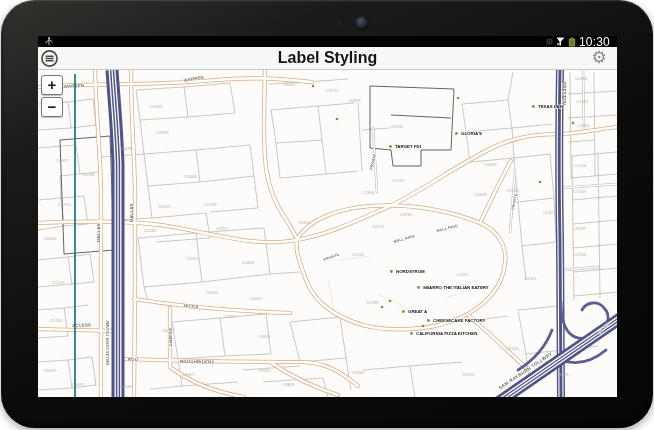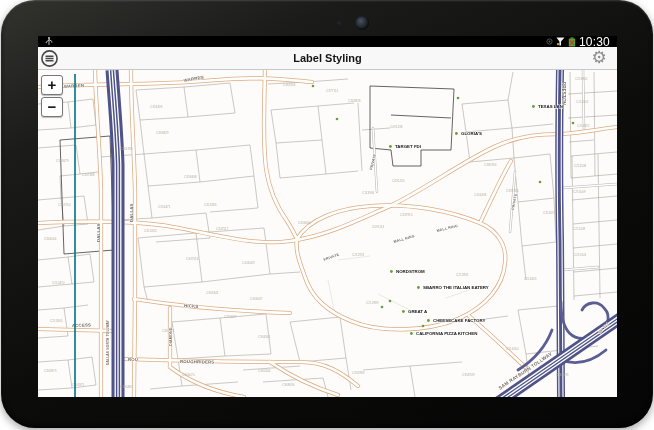--- a/index.html
+++ b/index.html
@@ -19,21 +19,21 @@
           overflow:hidden;display:flex;flex-direction:column;}
   .glow-left{position:absolute;left:36px;top:38px;width:2px;height:358px;background:#0b7b86;opacity:.85;}
   
   .statusbar{height:11px;background:#000;display:flex;align-items:center;padding:0 7px;flex:0 0 auto;}
   .sb-right{margin-left:auto;display:flex;align-items:center;gap:3px;}
   .sb-time{color:#fff;font-size:12px;line-height:10px;letter-spacing:.2px;}
   
   .appbar{height:23px;background:#f8f8f8;border-bottom:1px solid #c8c8c8;display:flex;
           align-items:center;position:relative;flex:0 0 auto;}
   .menu-btn{position:absolute;left:2px;top:2px;width:19px;height:19px;cursor:pointer;}
-  .appbar-title{position:absolute;left:0;right:0;text-align:center;font-size:11px;font-weight:bold;color:#141414;}
+  .appbar-title{position:absolute;left:0;right:0;text-align:center;font-size:16px;font-weight:bold;color:#141414;}
   .gear-btn{position:absolute;right:8px;top:1px;width:20px;height:20px;color:#8d8d8d;font-size:17px;
             line-height:20px;text-align:center;cursor:pointer;}
   
   .map{position:relative;flex:1 1 auto;background:#fdfcfa;}
   .zoomctl{position:absolute;left:3px;top:5px;z-index:5;}
   .zbtn{width:22px;height:20px;background:#fff;border:1px solid #777;border-radius:3px;margin-bottom:2px;
         font-size:15px;font-weight:bold;color:#111;text-align:center;line-height:18px;cursor:pointer;
         box-shadow:0 1px 1px rgba(0,0,0,.25);}
   svg text{font-family:"Liberation Sans",sans-serif;}
   .lbl-parcel{font-size:3.1px;fill:#b9afa4;}

